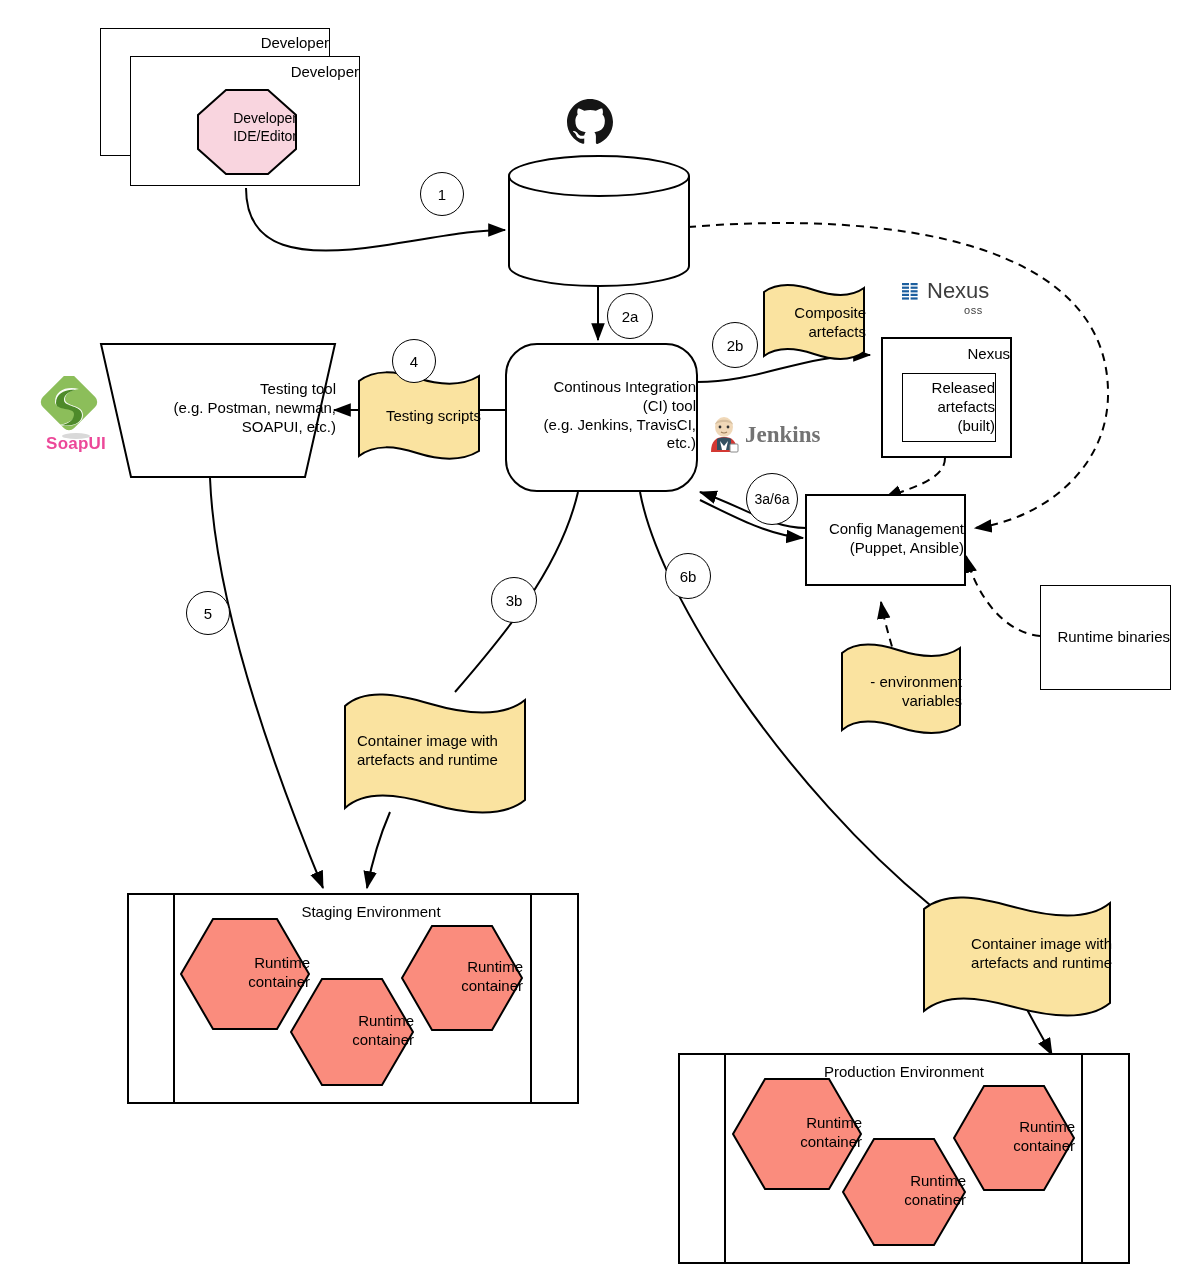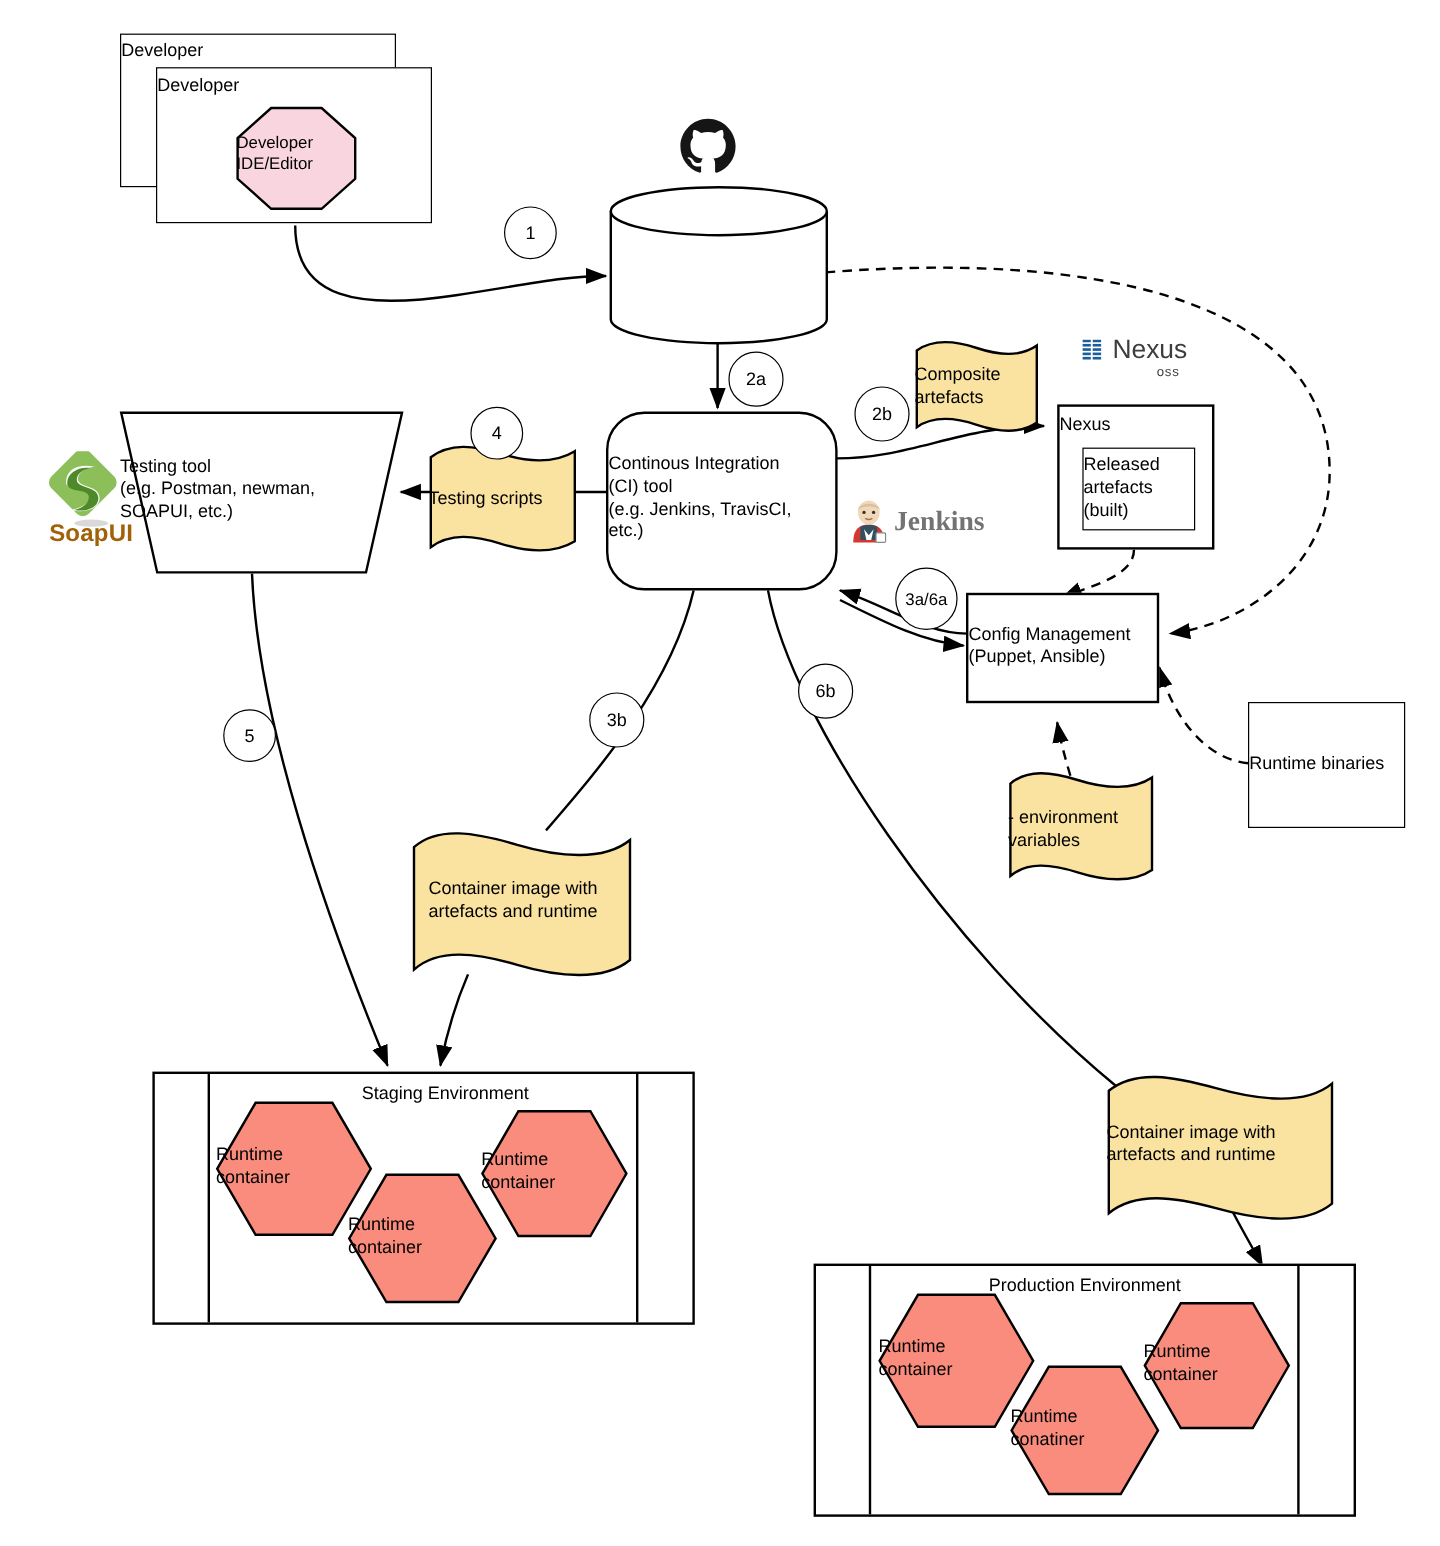--- a/index.html
+++ b/index.html
@@ -7,21 +7,21 @@
        font-family:"Liberation Sans","DejaVu Sans",sans-serif;color:#000;}
   #stage{position:absolute;left:0;top:0;width:1200px;height:1288px;}
   svg#wires{position:absolute;left:0;top:0;width:1200px;height:1288px;overflow:visible;}
   .node{position:absolute;box-sizing:border-box;}
 
   
   .rect{border:2px solid #000;background:#fff;}
   .rect.thin{border-width:1.6px;}
 
   
-  .lbl{position:absolute;left:0;right:0;text-align:left;font-size:15px;line-height:1.25;
+  .lbl{position:absolute;left:0;right:0;text-align:right;font-size:15px;line-height:1.25;
        white-space:pre-line;pointer-events:none;}
 
   
   .circ{position:absolute;border:1.6px solid #000;border-radius:50%;background:#fff;
         display:flex;align-items:center;justify-content:center;font-size:15px;}
 
   
   .flag{position:absolute;}
   .flag svg{position:absolute;left:0;top:0;overflow:visible;}
   .flag .lbl{font-size:15px;}
@@ -30,21 +30,21 @@
   .shape svg{position:absolute;left:0;top:0;overflow:visible;}
   .shape{position:absolute;}
 
   
   .envframe{position:absolute;border:2px solid #000;background:#fff;box-sizing:border-box;}
   .envdivL{position:absolute;top:0;bottom:0;border-left:2px solid #000;}
   .envtitle{position:absolute;left:0;right:0;text-align:center;font-size:15px;}
 
   
   .logo{position:absolute;}
-  .soapui-text{position:absolute;font-weight:bold;font-size:20px;color:#a16207;letter-spacing:.2px;}
+  .soapui-text{position:absolute;font-weight:bold;font-size:17px;color:#ec4899;letter-spacing:.2px;}
   .nexus-text{position:absolute;font-size:22px;color:#3d3d3d;font-family:"Liberation Sans",sans-serif;}
   .nexus-oss{position:absolute;font-size:11px;color:#3d3d3d;letter-spacing:.6px;}
   .jenkins-text{position:absolute;font-size:23px;font-weight:bold;color:#737373;
                 font-family:"Liberation Serif","DejaVu Serif",serif;}
 </style>
 </head>
 <body>
 
 <div id="stage">
 

